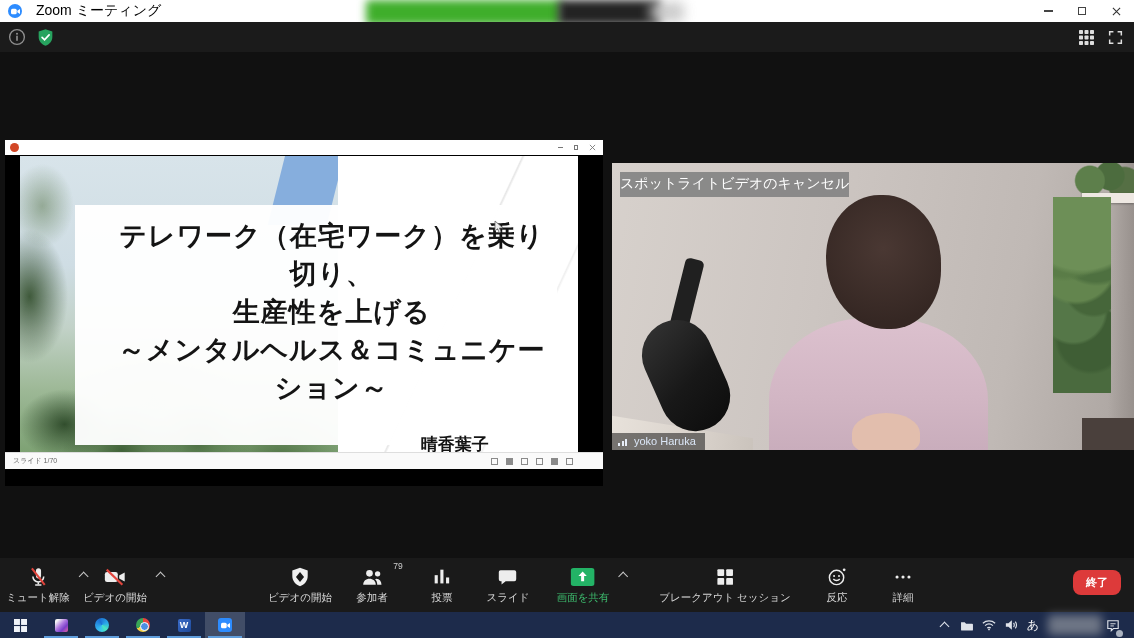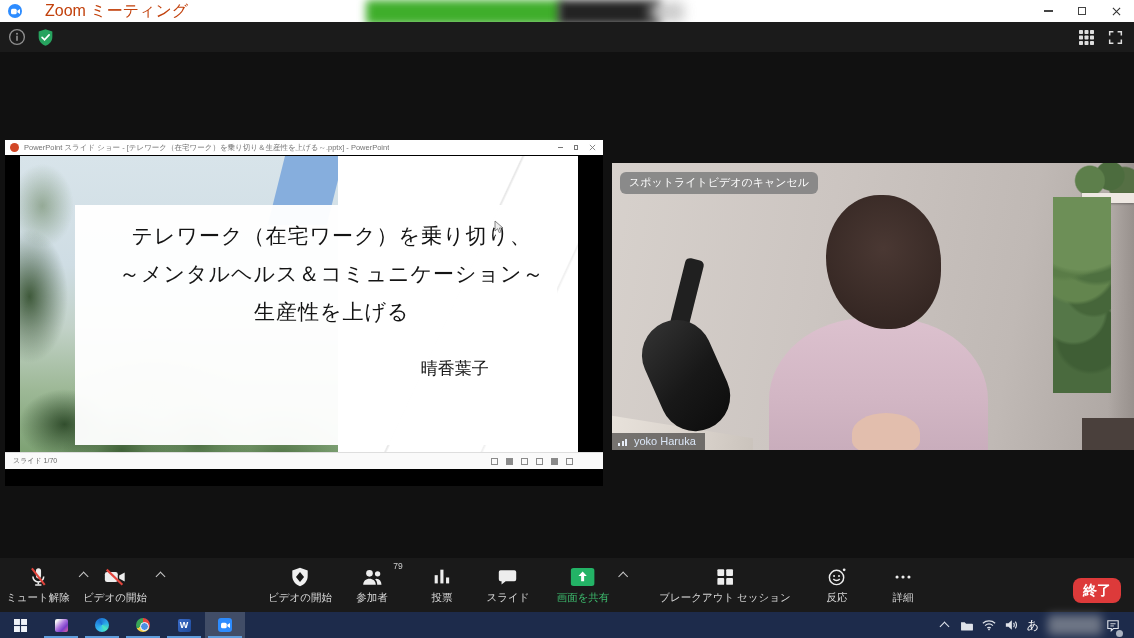--- a/index.html
+++ b/index.html
@@ -5,21 +5,21 @@
   html,body{margin:0;padding:0;background:#000;}
   *{box-sizing:border-box;}
   .screen{position:relative;width:1134px;height:638px;background:#111;overflow:hidden;
           font-family:"Liberation Sans","DejaVu Sans",sans-serif;}
   .abs{position:absolute;}
 
   
   .win-titlebar{left:0;top:0;width:1134px;height:22px;background:#fff;display:flex;align-items:center;}
   .zoom-app-ic{width:14px;height:14px;border-radius:50%;background:#2d8cff;margin-left:8px;
                display:flex;align-items:center;justify-content:center;}
-  .win-title{font-size:16px;color:#c2410c;margin-left:23px;}
+  .win-title{font-size:14px;color:#000000;margin-left:14px;}
   .win-ctl{position:absolute;top:0;height:22px;width:34px;display:flex;align-items:center;justify-content:center;}
   .ctl-min-bar{width:9px;height:1.5px;background:#444;}
   .ctl-rest{width:8px;height:8px;border:1.2px solid #444;}
   
   .blur-green{left:366px;top:0;width:196px;height:25px;background:#3fae2b;filter:blur(4px);border-radius:3px;}
   .blur-dark{left:558px;top:0;width:102px;height:25px;background:#232323;filter:blur(4px);}
   .blur-light{left:650px;top:2px;width:34px;height:20px;background:#c4c4c4;filter:blur(6px);opacity:.85;border-radius:4px;}
 
   
   .meeting-topbar{left:0;top:22px;width:1134px;height:30px;background:#1b1b1b;}
@@ -47,22 +47,22 @@
       radial-gradient(ellipse 95px 72px at 82% 96%, rgba(72,106,60,.75), transparent 70%),
       radial-gradient(ellipse 120px 80px at 42% 76%, rgba(122,152,106,.45), transparent 70%),
       linear-gradient(180deg,#d8e4ea 0%,#cfdde4 35%,#c2d2c8 55%,#9db896 75%,#769c6b 100%);}
   .slide-blueband{position:absolute;left:47.5%;top:0;width:10.5%;height:22%;background:#86aedd;
     transform:skewX(-14deg);transform-origin:top left;}
   .slide-whiteright{position:absolute;right:0;top:0;bottom:0;width:43%;background:#fff;
     background-image:linear-gradient(115deg,transparent 47.6%,#e6e6e6 48%,transparent 48.6%),
                      linear-gradient(115deg,transparent 72.6%,#efefef 73%,transparent 73.6%);}
   .slide-panel{position:absolute;left:9.8%;right:3.8%;top:15.7%;height:77%;
     background:rgba(255,255,255,.96);padding-top:12px;}
-  .slide-line{font-size:21px;font-weight:normal;color:#141414;text-align:center;line-height:38px;letter-spacing:1px;padding-left:32px;}
-  .slide-author{margin-top:26px;text-align:right;padding-right:68px;font-size:17px;font-weight:normal;color:#141414;}
+  .slide-line{font-size:27px;font-weight:bold;color:#141414;text-align:center;line-height:38px;letter-spacing:1px;padding-left:32px;}
+  .slide-author{margin-top:26px;text-align:right;padding-right:68px;font-size:17px;font-weight:bold;color:#141414;}
   .slide-copy{position:absolute;left:8.5%;bottom:2%;font-size:6.5px;color:#55684f;}
   .mouse-cursor{position:absolute;left:85%;top:20.5%;}
   .ppt-status{position:absolute;left:0;right:0;bottom:0;height:17px;background:#fafafa;border-top:1px solid #dedede;
     display:flex;align-items:center;}
   .ppt-status-txt{font-size:7px;color:#666;margin-left:8px;flex:1 1 auto;}
   .vicons{display:flex;align-items:center;margin-right:30px;}
   .vicon{width:7px;height:7px;border:1px solid #8a8a8a;margin-left:8px;}
   .vicon.f{background:#8a8a8a;}
 
   
@@ -97,37 +97,37 @@
   .desk{position:absolute;left:0;bottom:0;width:27%;height:17%;
     background:linear-gradient(100deg,#e8e2db 0%,#dad3cc 60%,#cac3bc 100%);
     clip-path:polygon(0 30%,100% 76%,100% 100%,0 100%);}
   .mic-arm{position:absolute;left:12%;top:33%;width:3.6%;height:32%;background:#202020;
     transform:rotate(14deg);border-radius:5px;}
   .mic{position:absolute;left:7.5%;top:54%;width:13.5%;height:40%;
     background:linear-gradient(155deg,#343434 0%,#181818 55%,#0c0c0c 100%);
     border-radius:40px;transform:rotate(-24deg);}
   .dresser{position:absolute;right:0;bottom:0;width:10%;height:11%;background:#4a403c;}
   .spot-tooltip{position:absolute;left:8px;top:9px;background:rgba(132,132,132,.93);color:#fff;
-    font-size:11px;padding:3px 9px 4px;border-radius:6px;white-space:nowrap;}
+    font-size:14px;padding:3px 0 4px;border-radius:0;white-space:nowrap;}
   .name-tag{position:absolute;left:0;bottom:0;background:rgba(25,25,25,.55);color:#dbe6f6;
     font-size:11px;padding:2px 9px 3px 22px;}
   .audio-bars{position:absolute;left:6px;bottom:4px;display:flex;align-items:flex-end;}
   .audio-bars i{display:block;width:2px;background:#e8eef8;margin-right:1.5px;}
 
   
   .zoom-toolbar{left:0;top:558px;width:1134px;height:54px;background:#1a1a1a;}
   .tb-btn{position:absolute;top:7px;transform:translateX(-50%);text-align:center;cursor:default;}
   .tb-ic{position:relative;height:24px;display:flex;align-items:center;justify-content:center;}
   .tb-label{margin-top:2px;font-size:10.5px;color:#d8d8d8;white-space:nowrap;}
   .tb-label.green{color:#3dbd6e;}
   .caret{position:absolute;right:-17px;top:8px;width:7px;height:7px;
     border-left:1.7px solid #c8c8c8;border-top:1.7px solid #c8c8c8;transform:rotate(45deg);}
   .pbadge{position:absolute;top:-4px;right:-15px;font-size:8.5px;color:#cfcfcf;}
-  .end-btn{position:absolute;left:1073px;top:20px;width:48px;height:25px;background:#dd3a3a;color:#fff;
-    font-size:14px;font-weight:bold;border-radius:8px;display:flex;align-items:center;justify-content:center;}
+  .end-btn{position:absolute;left:1073px;top:12px;width:48px;height:25px;background:#dd3a3a;color:#fff;
+    font-size:11px;font-weight:bold;border-radius:8px;display:flex;align-items:center;justify-content:center;}
 
   
   .taskbar{left:0;top:612px;width:1134px;height:26px;background:#1d2b4b;}
   .tk{position:absolute;top:0;width:40px;height:26px;display:flex;align-items:center;justify-content:center;}
   .tk-underline{position:absolute;bottom:0;height:2px;width:34px;background:#5f9edd;}
   .tk-active{position:absolute;top:0;width:40px;height:26px;background:rgba(255,255,255,.16);}
   .ic-photos{width:13px;height:13px;border-radius:2px;
     background:linear-gradient(135deg,#f2f2f2 15%,#b07ae0 45%,#7a3ec8 70%,#e8629e 100%);}
   .ic-edge{width:14px;height:14px;border-radius:50%;
     background:conic-gradient(from 210deg,#35bdf2,#1b6fd4 35%,#2aa7e8 60%,#49e6c0 80%,#35bdf2);}
@@ -206,21 +206,20 @@
     <span class="mt-ic" style="left:1108px;top:8px;">
       <svg width="15" height="15" viewBox="0 0 18 18" fill="none" stroke="#dedede" stroke-width="1.8">
         <path d="M6.5 2H2v4.5M11.5 2H16v4.5M6.5 16H2v-4.5M11.5 16H16v-4.5"></path>
       </svg>
     </span>
   </div>
 
   <div class="abs ppt-window">
     <div class="ppt-titlebar">
       <span class="ppt-dot"></span>
-      <span class="ppt-title">PowerPoint スライド ショー - [テレワーク（在宅ワーク）を乗り切り＆生産性を上げる～.pptx] - PowerPoint</span>
       <span class="ppt-ctls">
         <span class="ppt-ctl">
             <span class="pbar"></span>
           </span>
         <span class="ppt-ctl">
             <span class="pbox"></span>
           </span>
         <span class="ppt-ctl">
           <svg width="7" height="7" viewBox="0 0 8 8">
               <path d="M1 1 7 7M7 1 1 7" stroke="#777" stroke-width="1"></path>
@@ -228,22 +227,22 @@
         </span>
       </span>
     </div>
     <div class="ppt-stage">
       <div class="slide">
         <div class="slide-photo"></div>
         <div class="slide-blueband"></div>
         <div class="slide-whiteright"></div>
         <div class="slide-panel">
           <div class="slide-line">テレワーク（在宅ワーク）を乗り切り、</div>
+          <div class="slide-line">生産性を上げる</div>
           <div class="slide-line">～メンタルヘルス＆コミュニケーション～</div>
-          <div class="slide-line">生産性を上げる</div>
           <div class="slide-author">晴香葉子</div>
         </div>
         <div class="slide-copy">Copyright © 2020 Yoko Haruka Pensando Co., Ltd All Rights Reserved.</div>
         <span class="mouse-cursor">
           <svg width="10" height="14" viewBox="0 0 10 14">
               <path d="M1 1 1 11 3.6 8.7 5.2 12.6 7 11.8 5.4 8 9 8Z" fill="#eee" stroke="#666" stroke-width=".8"></path>
             </svg>
         </span>
       </div>
       <div class="ppt-status">

